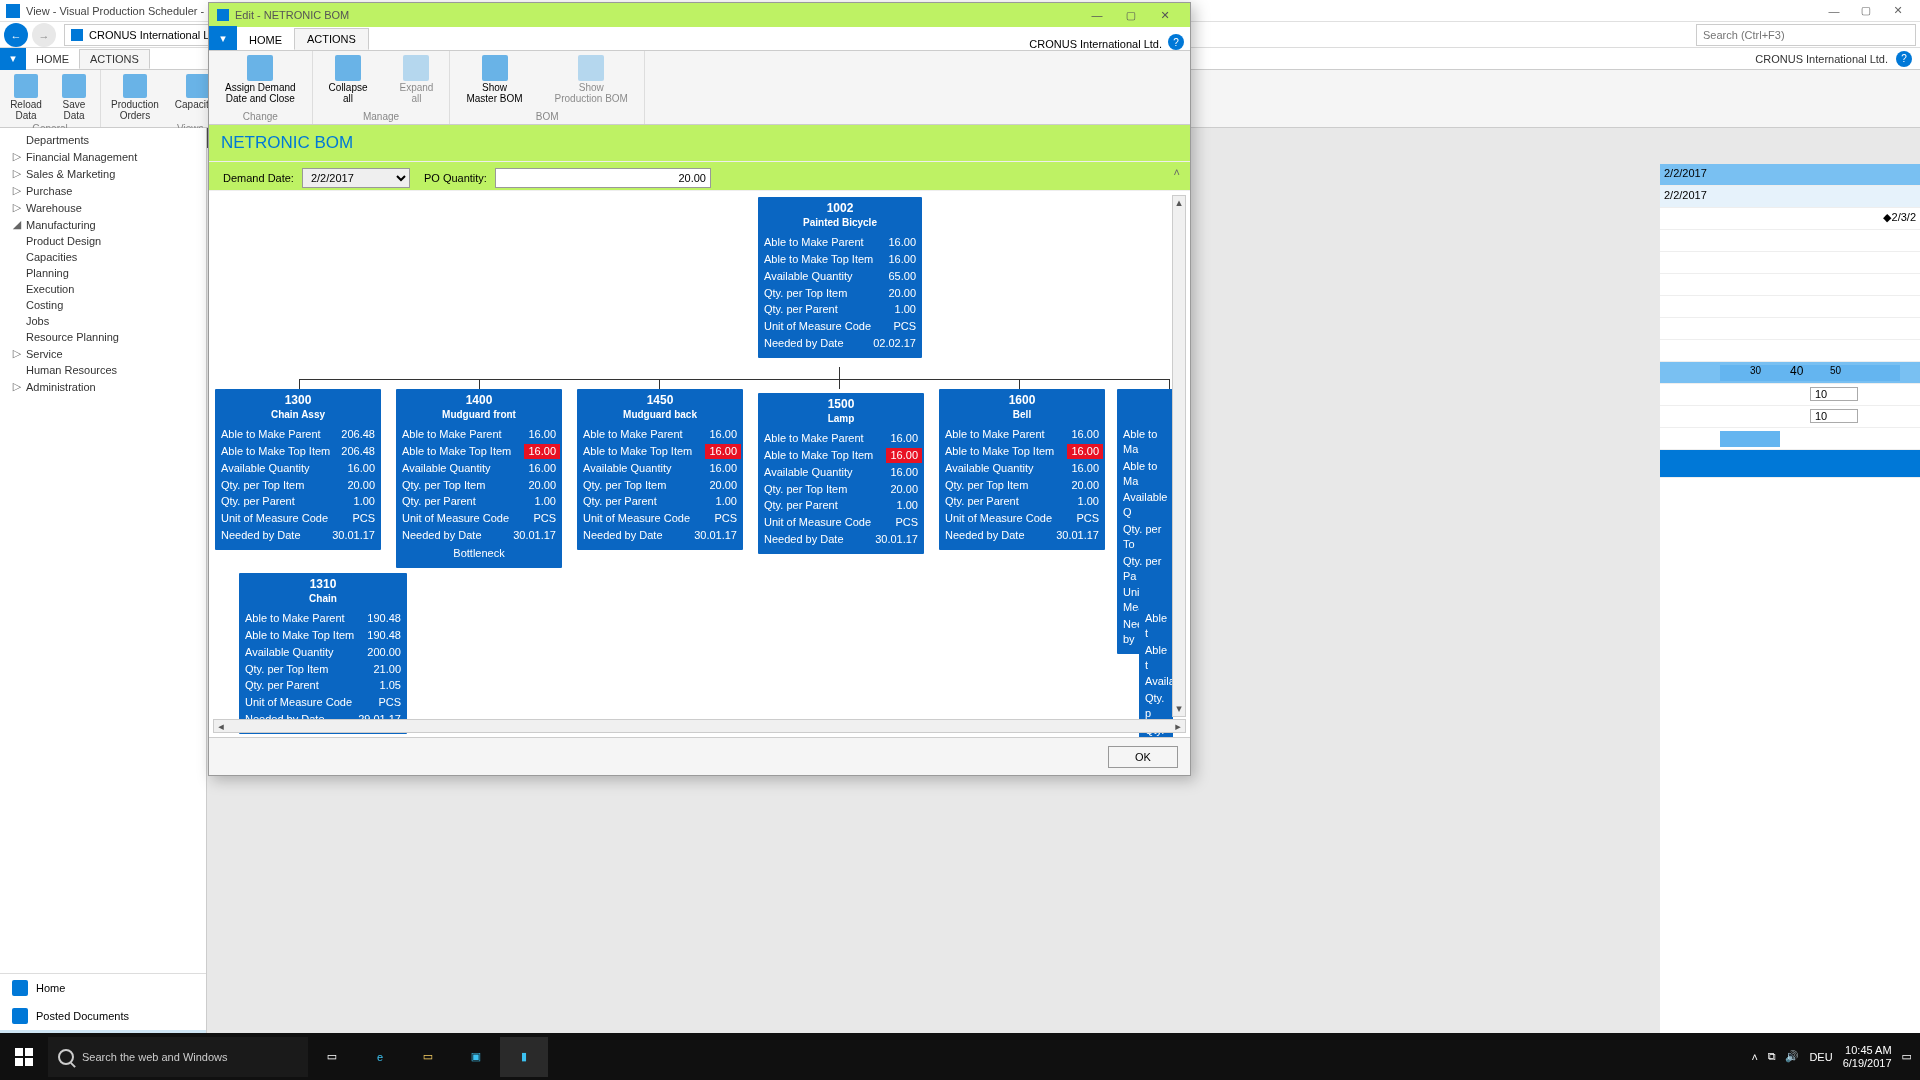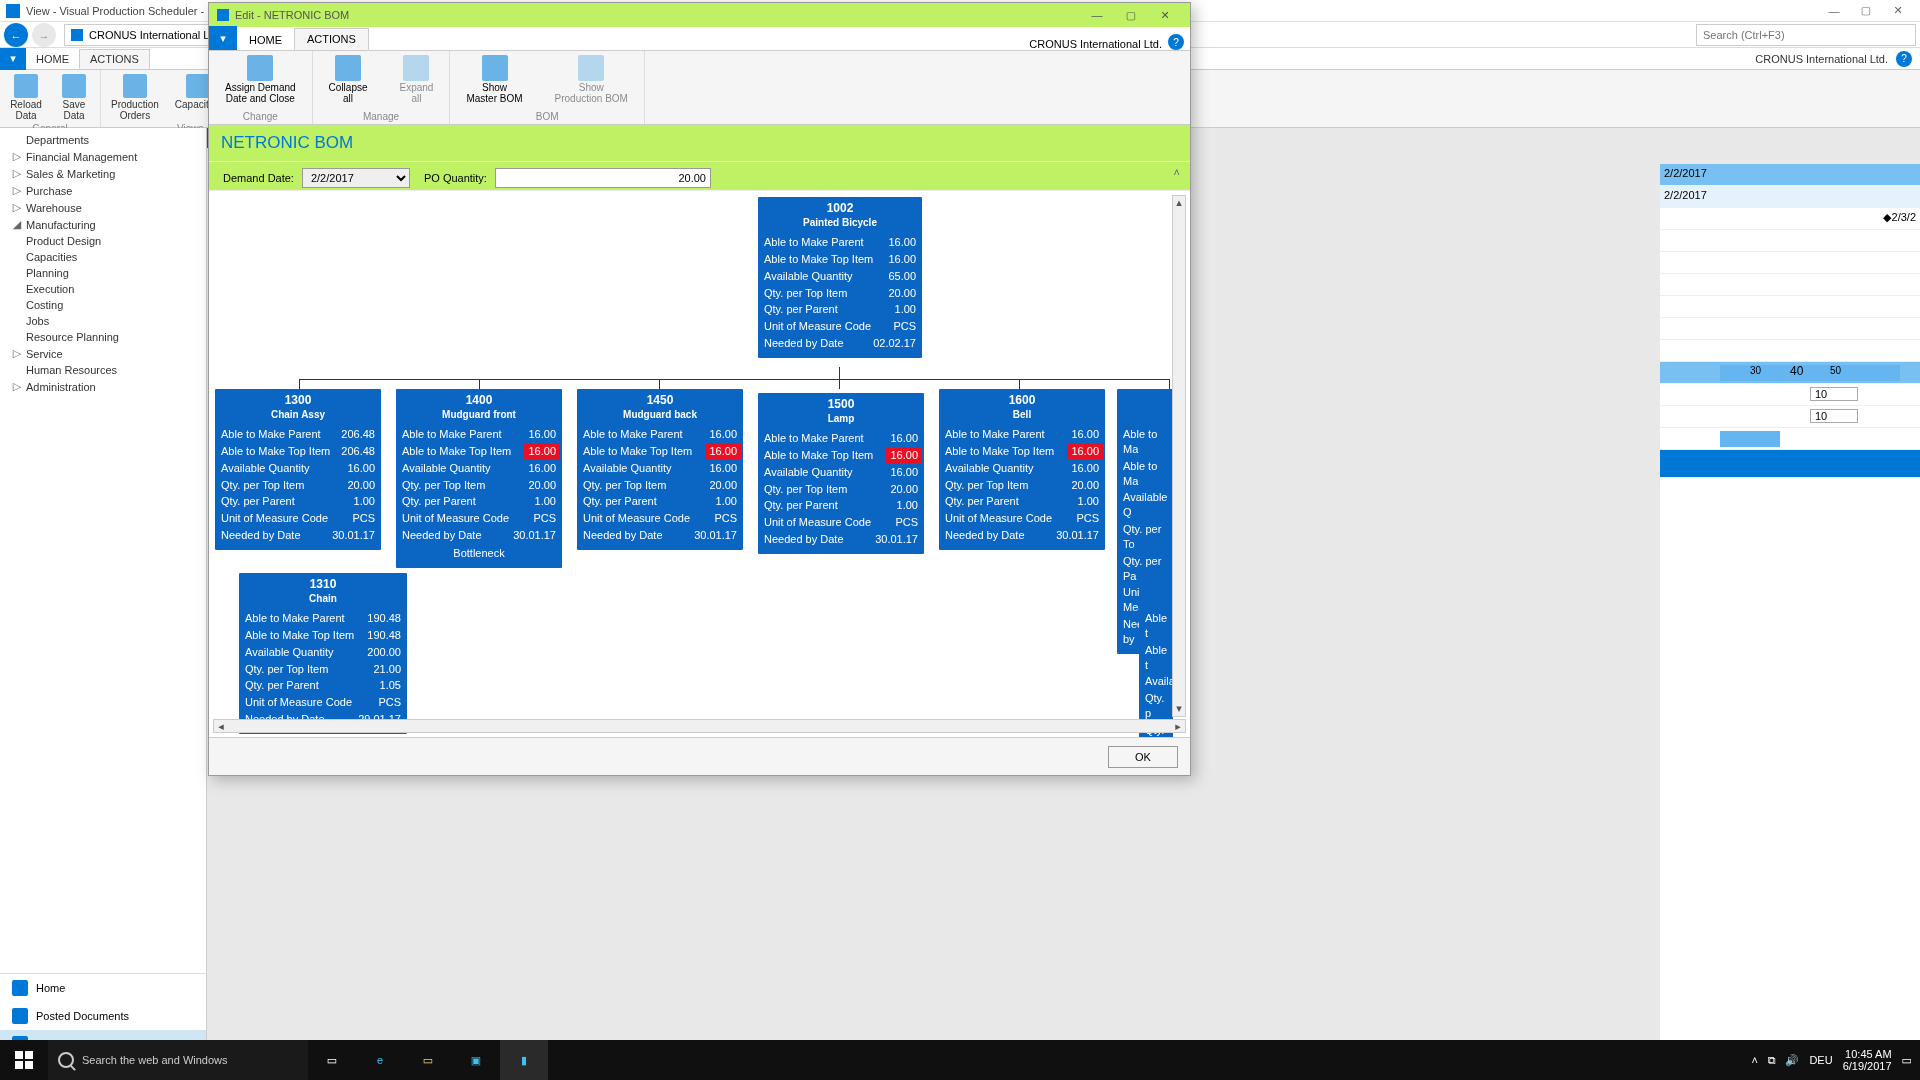--- a/index.html
+++ b/index.html
@@ -97,21 +97,21 @@
 .bom-node .props { padding:0 6px 6px;}
 .bom-node .pr { display:flex; justify-content:space-between; padding:1px 0; font-size:11px; line-height:1.35;}
 .bom-node .pr.red .v { background:#e81123; padding:0 4px; margin-right:-4px;}
 .bom-node .bottleneck { text-align:center; padding:3px 0; font-size:11px; }
 .connector { position:absolute; background:#333; }
 
 .modal-footer { height:38px; border-top:1px solid #ccc; display:flex; align-items:center; justify-content:flex-end; padding:0 12px; background:#f5f5f5; }
 .modal-footer .okbtn { width:70px; height:22px; border:1px solid #999; background:#f5f5f5; cursor:pointer; }
 
 
-.taskbar { position:absolute; left:0; right:0; bottom:0; height:40px; background:#101010; display:flex; align-items:center; color:#fff;justify-content:space-between; }
+.taskbar { position:absolute; left:0; right:0; bottom:0; height:47px; background:#101010; display:flex; align-items:center; color:#fff;justify-content:space-between; }
 .tb-item { width:48px; height:40px; display:flex; align-items:center; justify-content:center; cursor:pointer; }
 .tb-search { flex:0 0 260px; height:40px; background:#1a1a1a; display:flex; align-items:center; padding:0 10px; color:#ccc; gap:8px; }
 .tb-search .sic { width:16px; height:16px; border:2px solid #ccc; border-radius:50%; position:relative;}
 .tb-search .sic:after{content:""; position:absolute; width:6px; height:2px; background:#ccc; bottom:-3px; right:-4px; transform:rotate(45deg);}
 .tb-right { margin-left:auto; display:flex; align-items:center; gap:10px; padding:0 8px; font-size:10px;}
 .tb-clock { text-align:right; line-height:1.1;}
 </style>
 </head>
 <body>
 

